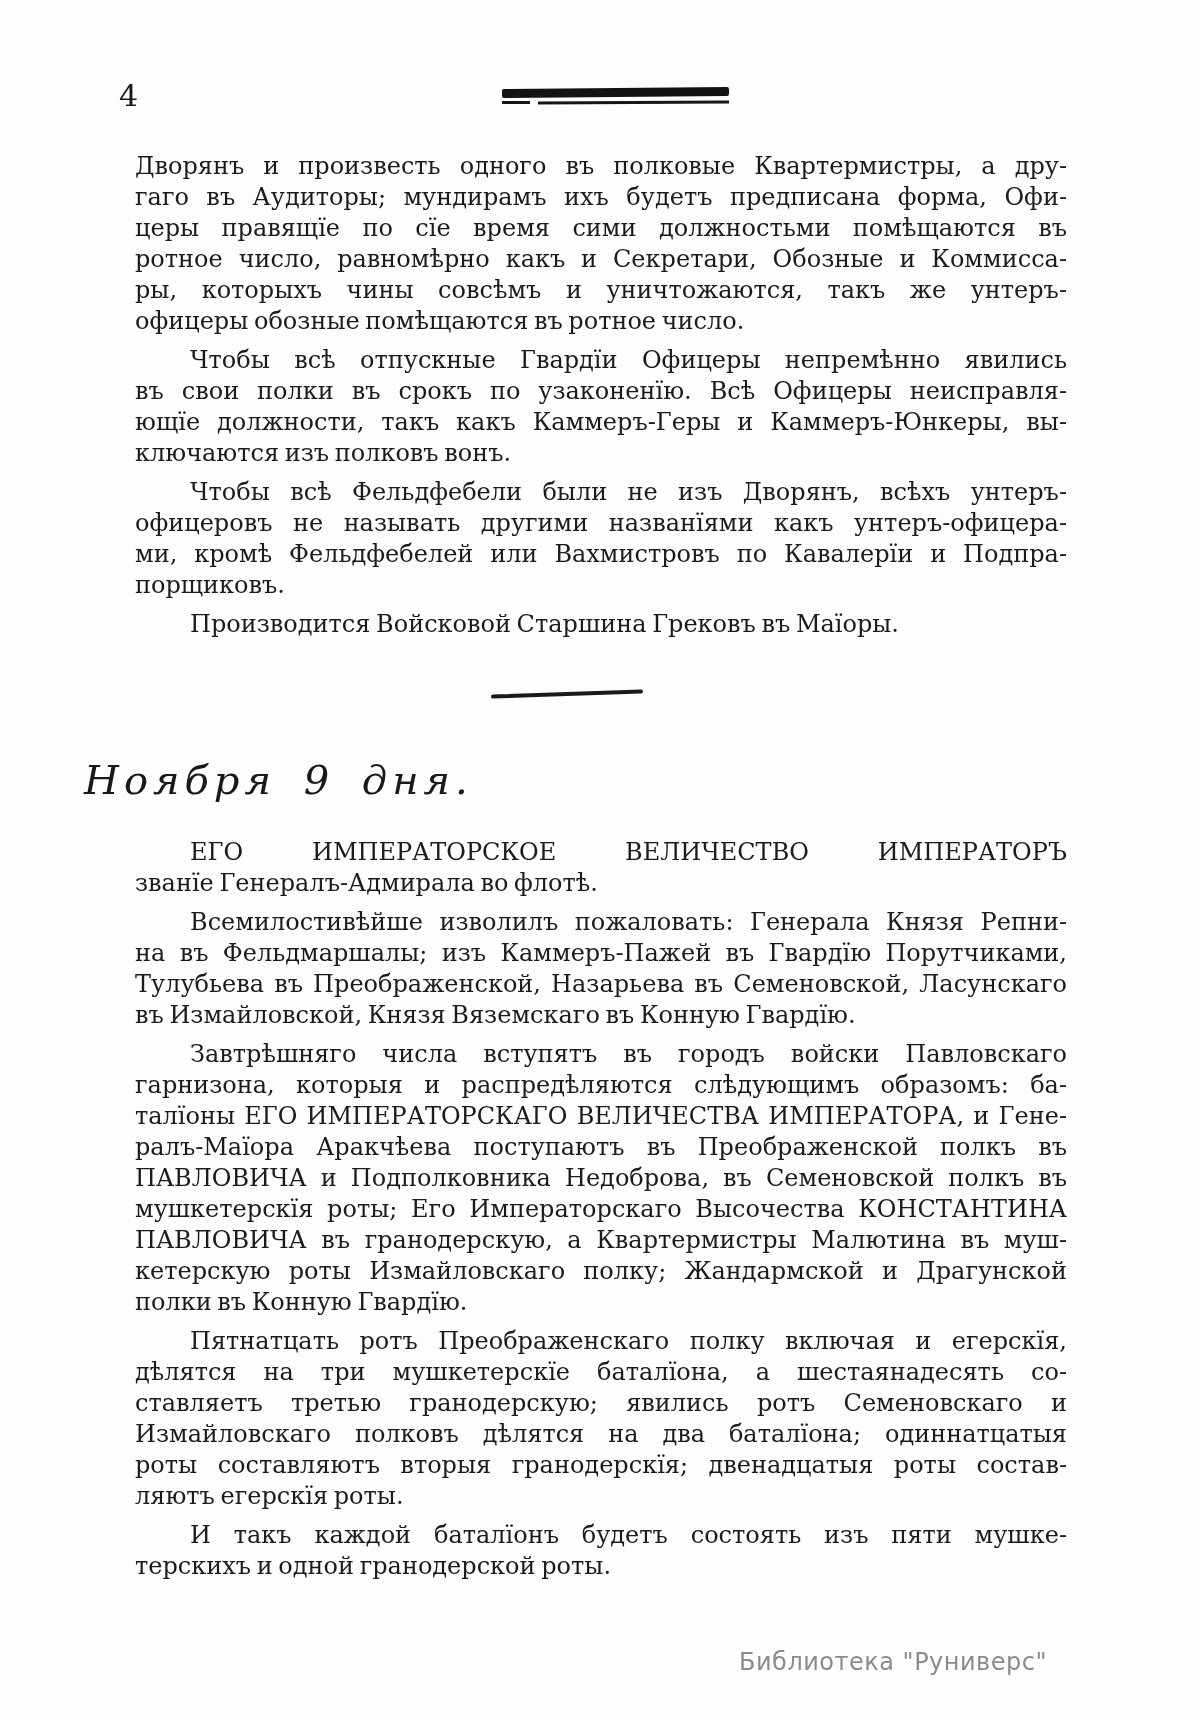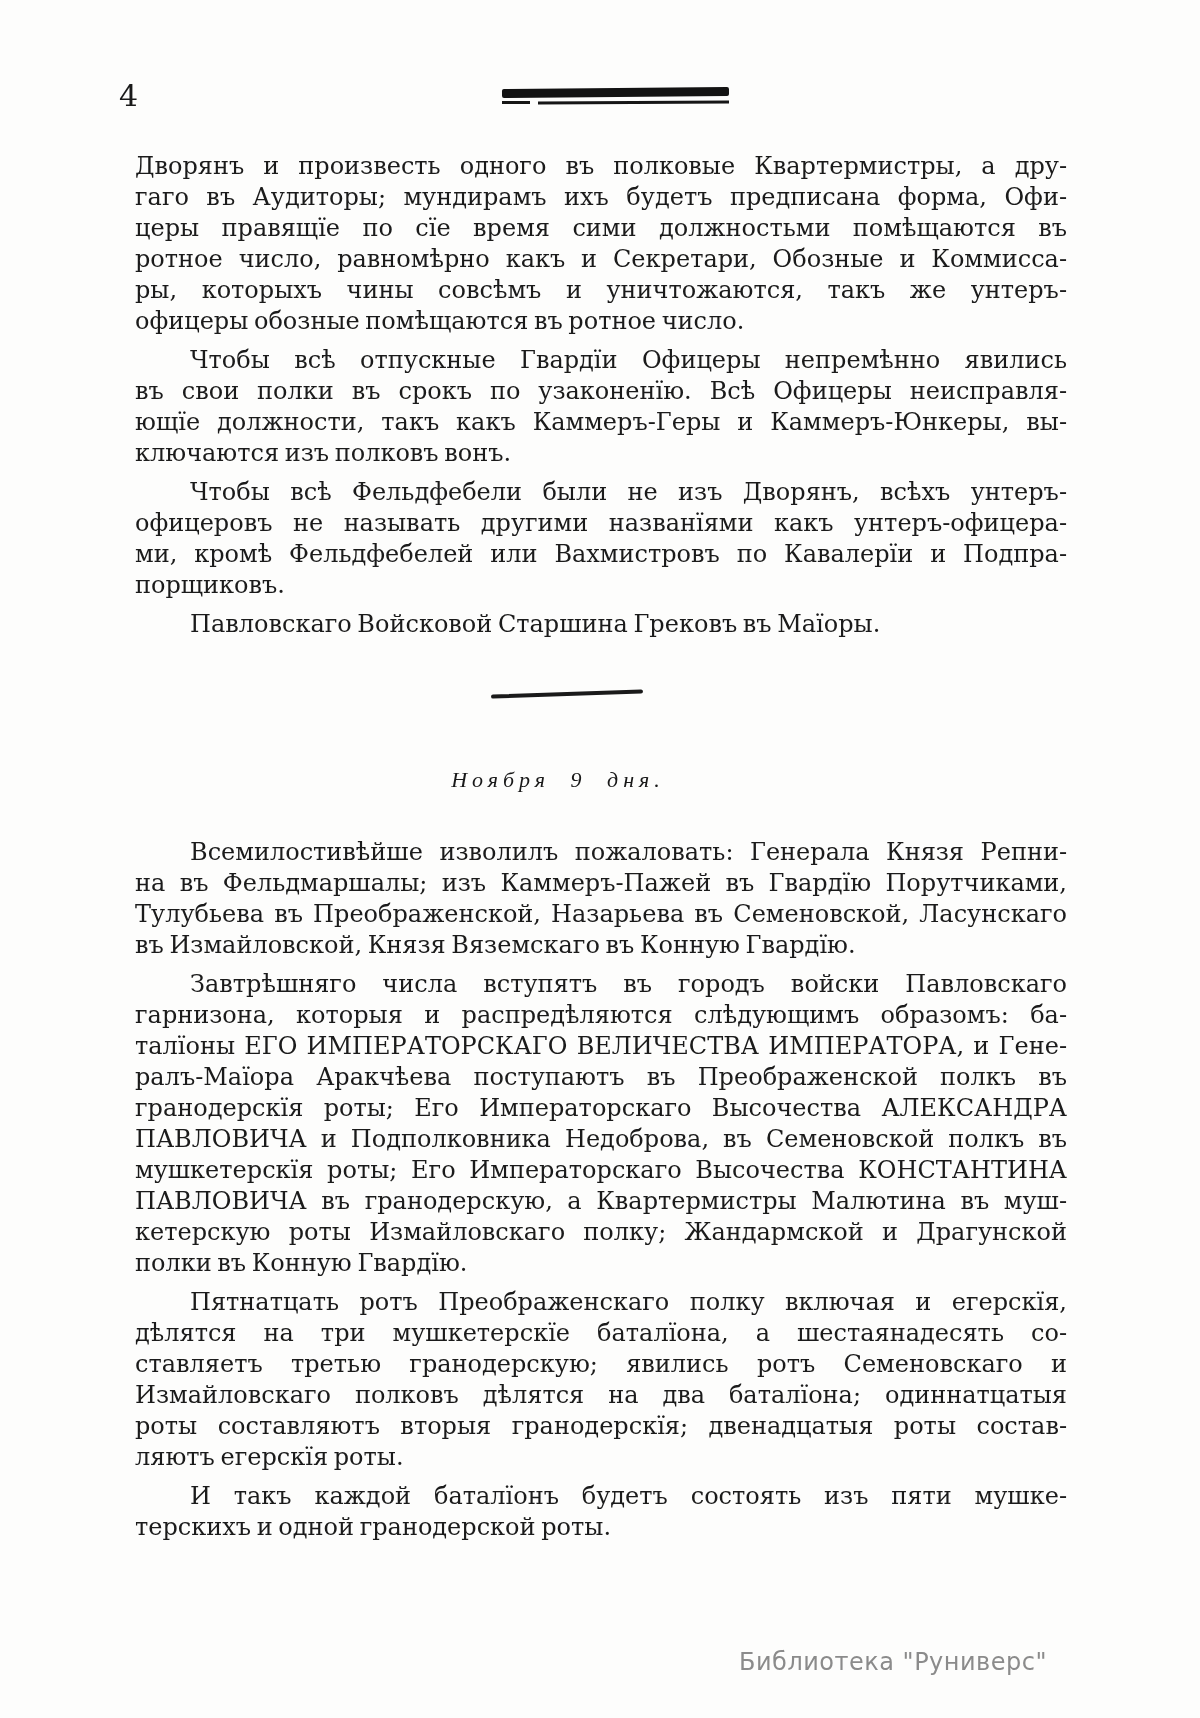--- a/index.html
+++ b/index.html
@@ -76,29 +76,27 @@
     background: #1a1a1a;
     border-radius: 2px;
     margin-left: 364px;
     transform: rotate(-2deg);
   }
 
   .date-heading {
     margin-top: 62px;
     margin-bottom: 36px;
     line-height: 42px;
-    text-align: center;
     position: relative;
     left: -43px;
     font-style: italic;
-    font-size: 22px;
+    font-size: 40px;
     letter-spacing: 5px;
     word-spacing: 10px;
     color: #191919;
-    font-family: Liberation Serif, serif;
   }
 
   .watermark {
     position: absolute;
     right: 153px;
     top: 1648px;
     font-family: "DejaVu Sans", sans-serif;
     font-size: 24px;
     color: #8b8b8b;
     letter-spacing: 0.5px;
@@ -134,38 +132,41 @@
         <div class="line"><span>ющїе должности, такъ какъ Каммеръ-Геры и Каммеръ-Юнкеры, вы-</span></div>
         <div class="line last"><span>ключаются изъ полковъ вонъ.</span></div>
       </div>
       <div class="paragraph">
         <div class="line indent"><span>Чтобы всѣ Фельдфебели были не изъ Дворянъ, </span><span class="bold">всѣхъ унтеръ-</span></div>
         <div class="line"><span>офицеровъ не называть другими </span><span class="bold">названїями какъ</span><span> унтеръ-офицера-</span></div>
         <div class="line"><span>ми, кромѣ Фельдфебелей или Вахмистровъ по Кавалерїи и Подпра-</span></div>
         <div class="line last"><span>порщиковъ.</span></div>
       </div>
       <div class="paragraph">
-        <div class="line last indent"><span>Павловскаго Войсковой Старшина Грековъ въ Маїоры.</span></div>
+        <div class="line last indent"><span>Производится Войсковой Старшина Грековъ въ Маїоры.</span></div>
       </div>
       <div class="divider-row">
         <div class="divider-line"></div>
       </div>
       <div class="date-heading">Ноября 9 дня.</div>
+      <div class="paragraph">
+        <div class="line indent"><span class="bold">ЕГО ИМПЕРАТОРСКОЕ ВЕЛИЧЕСТВО ИМПЕРАТОРЪ</span></div>
+        <div class="line last"><span>званїе Генералъ-Адмирала во флотѣ.</span></div>
+      </div>
       <div class="paragraph">
         <div class="line indent"><span>Всемилостивѣйше изволилъ пожаловать: Генерала Князя Репни-</span></div>
         <div class="line"><span>на въ Фельдмаршалы; изъ Каммеръ-Пажей въ Гвардїю Порутчиками,</span></div>
         <div class="line"><span>Тулубьева въ Преображенской, Назарьева въ Семеновской, Ласунскаго</span></div>
         <div class="line last"><span>въ Измайловской, Князя Вяземскаго въ Конную Гвардїю.</span></div>
       </div>
       <div class="paragraph">
         <div class="line indent"><span>Завтрѣшняго числа вступятъ въ городъ войски Павловскаго</span></div>
         <div class="line"><span>гарнизона, которыя и распредѣляются слѣдующимъ образомъ: ба-</span></div>
         <div class="line"><span>талїоны </span><span class="bold">ЕГО ИМПЕРАТОРСКАГО ВЕЛИЧЕСТВА ИМПЕРАТОРА</span><span>, и Гене-</span></div>
         <div class="line"><span>ралъ-Маїора Аракчѣева поступаютъ въ Преображенской полкъ въ</span></div>
-        <div class="line"><span>гранодерскїя роты; Его Императорскаго Высочества </span><span class="bold">АЛЕКСАНДРА</span></div>
         <div class="line"><span class="bold">ПАВЛОВИЧА</span><span> и Подполковника Недоброва, въ Семеновской полкъ въ</span></div>
         <div class="line"><span>мушкетерскїя роты; Его Императорскаго Высочества </span><span class="bold">КОНСТАНТИНА</span></div>
         <div class="line"><span class="bold">ПАВЛОВИЧА</span><span> въ гранодерскую, а Квартермистры Малютина въ муш-</span></div>
         <div class="line"><span>кетерскую роты Измайловскаго полку; Жандармской и Драгунской</span></div>
         <div class="line last"><span>полки въ Конную Гвардїю.</span></div>
       </div>
       <div class="paragraph">
         <div class="line indent"><span>Пятнатцать ротъ Преображенскаго полку включая и егерскїя,</span></div>
         <div class="line"><span>дѣлятся на три мушкетерскїе баталїона, а шестаянадесять со-</span></div>
         <div class="line"><span>ставляетъ третью гранодерскую; явились ротъ Семеновскаго и</span></div>

